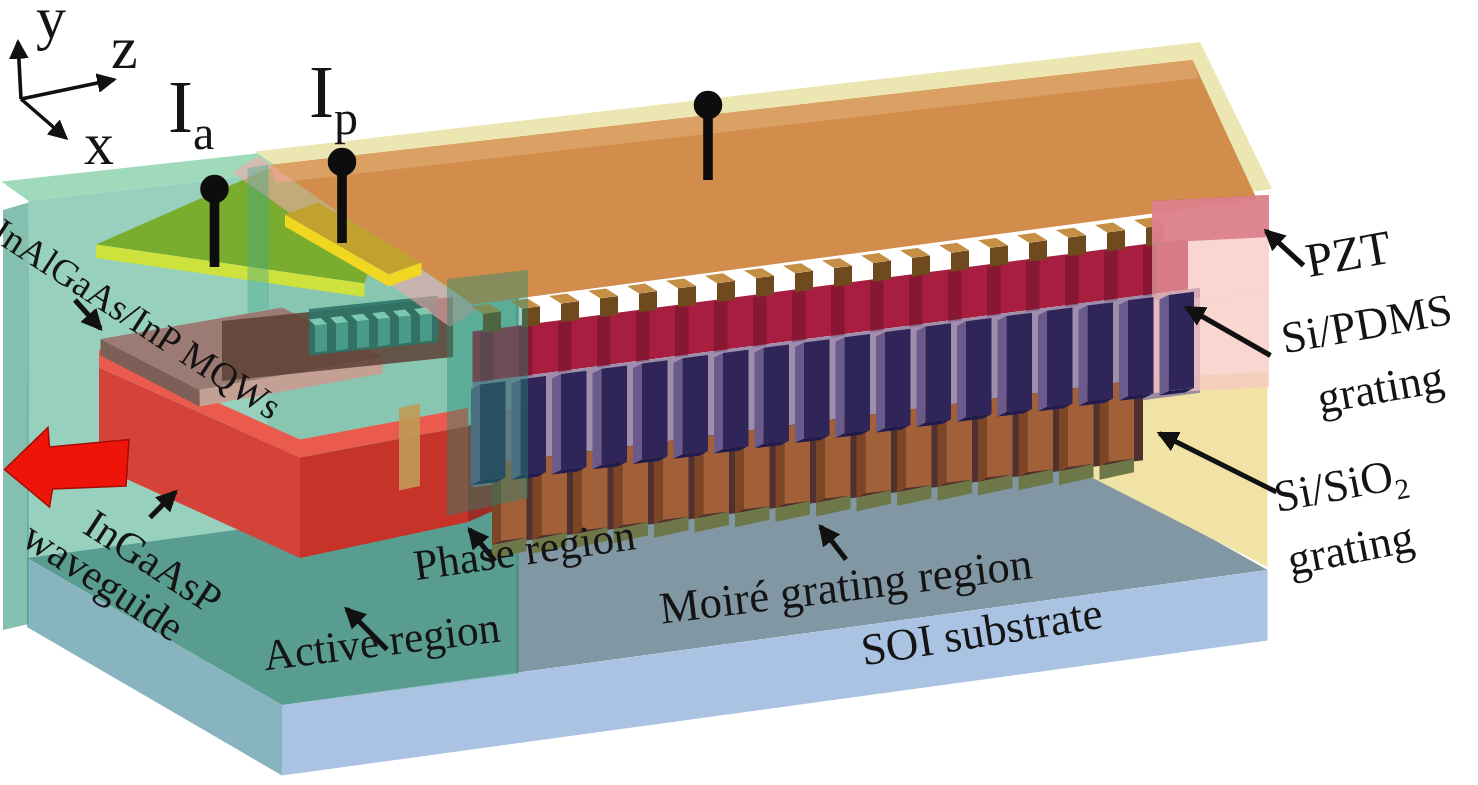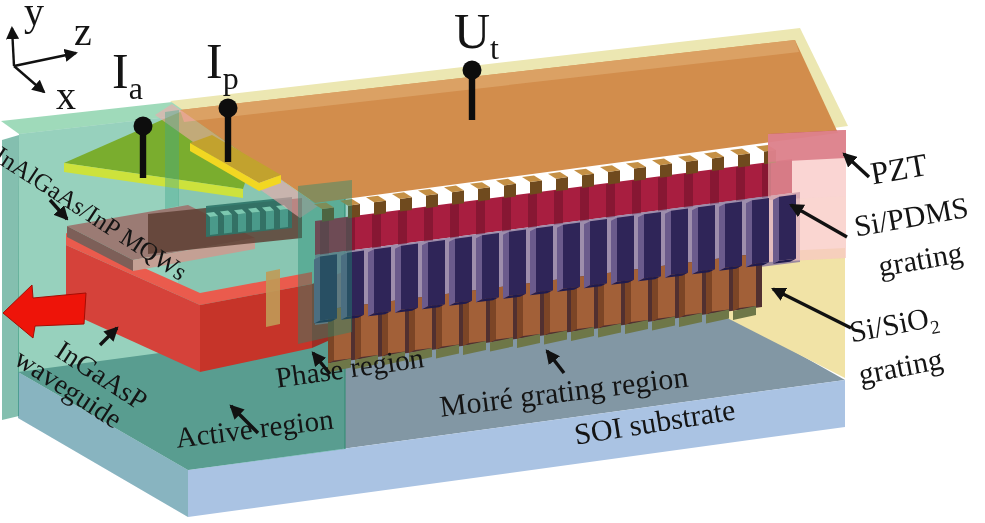--- a/index.html
+++ b/index.html
@@ -295,23 +295,20 @@
   <div class="lbl axis" style="left:24px;top:-8px">y</div>
   <div class="lbl axis" style="left:74px;top:12px">z</div>
   <div class="lbl axis" style="left:56px;top:76px">x</div>
 
   <div class="lbl elec" style="left:112px;top:46px">
     <span>I</span><sub>a</sub>
   </div>
   <div class="lbl elec" style="left:206px;top:36px">
     <span>I</span><sub>p</sub>
   </div>
-  <div class="lbl elec" style="left:454px;top:6px">
-    <span>U</span><sub>t</sub>
-  </div>
 
   <div class="lbl side" style="left:868px;top:158px;transform:rotate(-10deg);font-size:32px">PZT</div>
   <div class="lbl side" style="left:852px;top:212px;transform:rotate(-10deg)">Si/PDMS</div>
   <div class="lbl side" style="left:876px;top:252px;transform:rotate(-10deg)">grating</div>
   <div class="lbl side" style="left:847px;top:318px;transform:rotate(-11deg)">
     <span>Si/SiO</span><sub>2</sub>
   </div>
   <div class="lbl side" style="left:856px;top:360px;transform:rotate(-11deg)">grating</div>
 
   <div class="lbl rot33" style="left:4px;top:142px;font-size:25px">InAlGaAs/InP MQWs</div>

